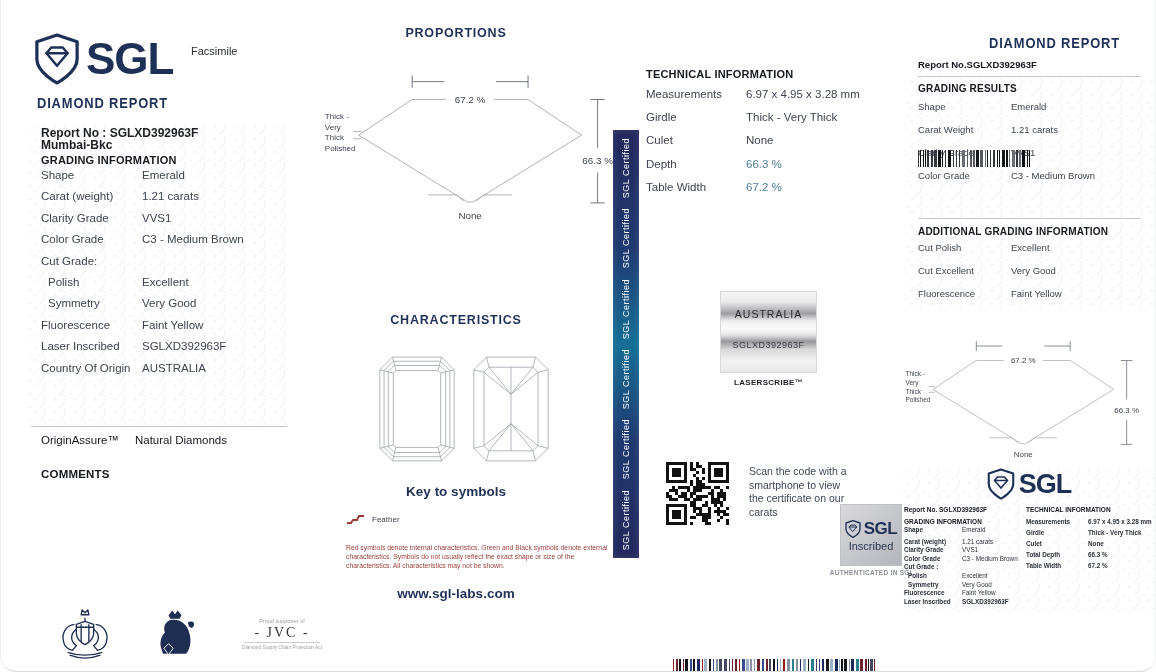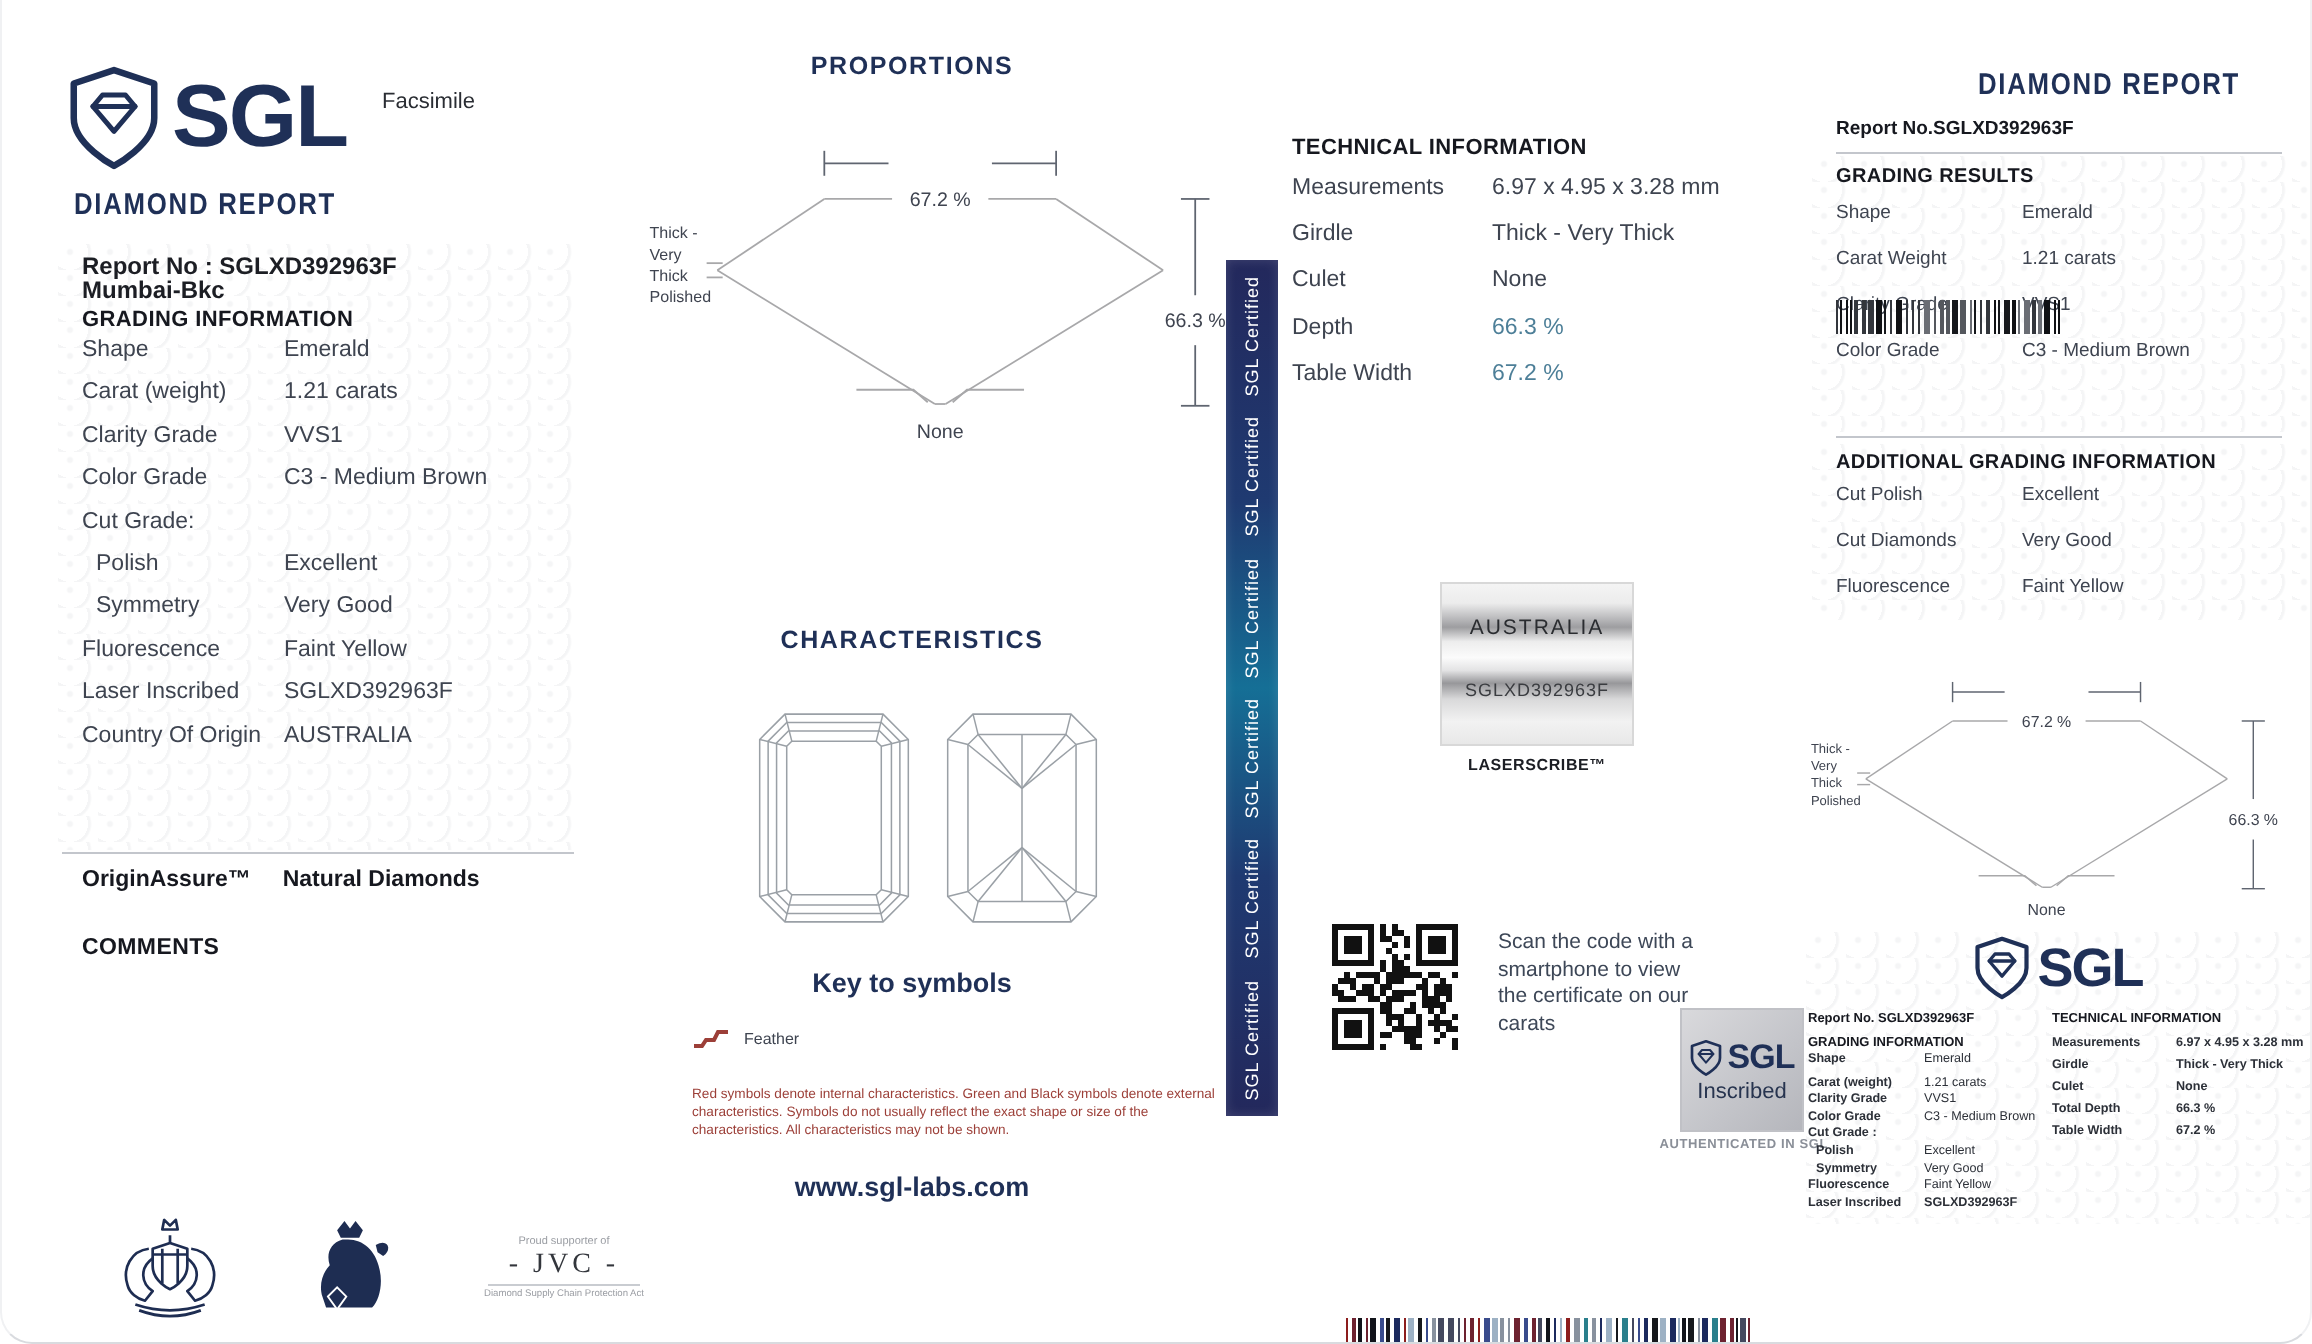--- a/index.html
+++ b/index.html
@@ -162,21 +162,21 @@
         <span class="lbl">Laser Inscribed</span>
         <span>SGLXD392963F</span>
       </div>
     <div class="lp-row">
         <span class="lbl">Country Of Origin</span>
         <span>AUSTRALIA</span>
       </div>
   </div>
 
   <div class="divider" style="left:30px;top:426px;width:256px;"></div>
-  <div class="abs" style="left:40px;top:434px;font-size:11.5px;font-weight:bold;color:#16181f;display:flex;gap:16px;">
+  <div class="abs" style="left:40px;top:434px;font-size:11.5px;font-weight:normal;color:#16181f;display:flex;gap:16px;">
     <span>OriginAssure™</span>
     <span>Natural Diamonds</span>
   </div>
   <div class="abs hdr" style="left:40px;top:468px;font-size:11.5px;">COMMENTS</div>
 
   <div class="abs navy" style="left:330px;top:26px;width:250px;text-align:center;font-size:12.5px;font-weight:bold;letter-spacing:.8px;">PROPORTIONS</div>
 
   <div class="abs footer-logos" style="left:55px;top:608px;display:flex;align-items:center;gap:38px;">
     <svg width="58" height="52" viewBox="0 0 60 54">
       <g fill="none" stroke="#1e2d52" stroke-width="1.4" stroke-linejoin="round">
@@ -605,21 +605,21 @@
   </div>
 
   <div class="divider" style="left:917px;top:218px;width:223px;"></div>
   <div class="abs hdr" style="left:917px;top:226px;font-size:10px;">ADDITIONAL GRADING INFORMATION</div>
   <div class="abs" style="left:917px;top:242px;width:230px;">
     <div class="rp-row">
         <span class="lbl">Cut Polish</span>
         <span>Excellent</span>
       </div>
     <div class="rp-row">
-        <span class="lbl">Cut Diamonds</span>
+        <span class="lbl">Cut Excellent</span>
         <span>Very Good</span>
       </div>
     <div class="rp-row">
         <span class="lbl">Fluorescence</span>
         <span>Faint Yellow</span>
       </div>
   </div>
 
   <svg class="abs prop-svg" style="left:903px;top:330px;" width="240" height="134" viewBox="0 0 332 185">
     <line x1="100" y1="22" x2="136" y2="22"></line>

